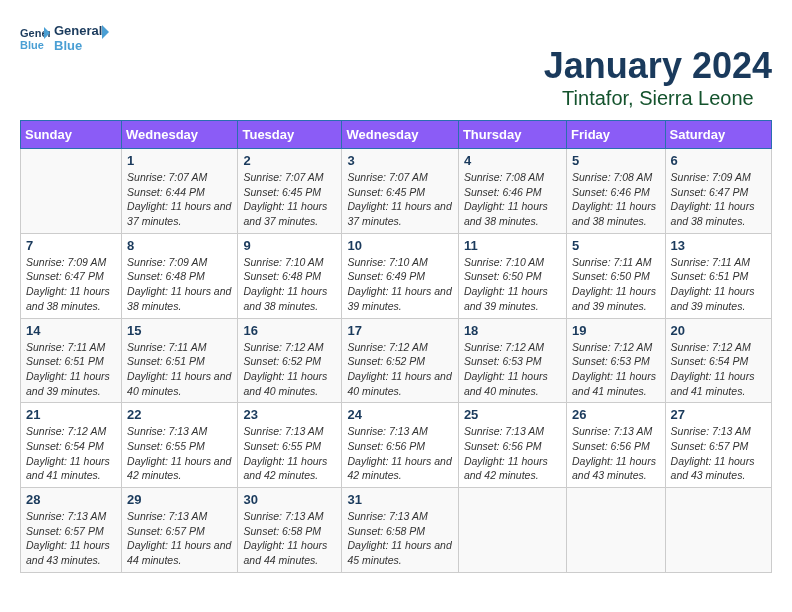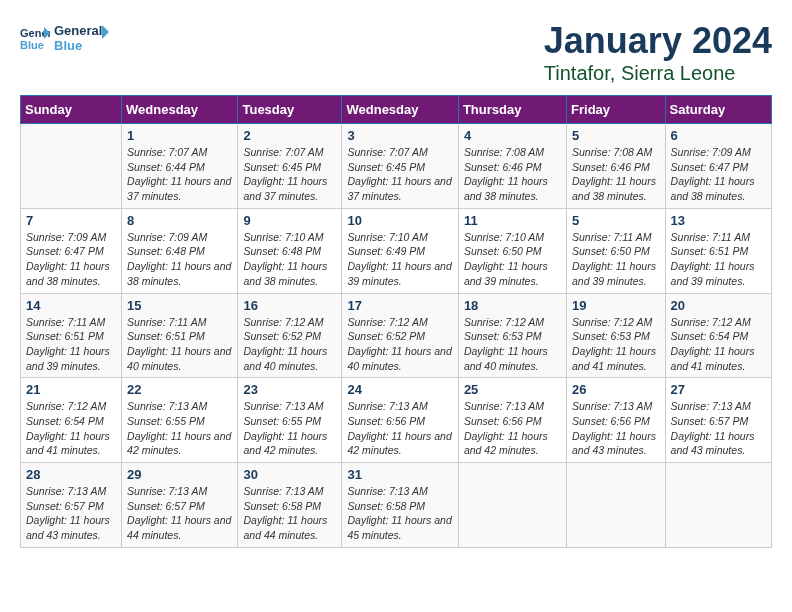--- a/index.html
+++ b/index.html
@@ -19,38 +19,39 @@
     .logo {
       display: flex;
       align-items: center;
     }
     .logo-icon {
       width: 30px;
       height: 30px;
       margin-right: 4px;
     }
     .title-block {
-      text-align: left;
+      text-align: center;
+      margin-top: 25px;
     }
     .main-title {
       font-size: 36px;
       font-weight: bold;
       color: #1a3a5c;
     }
     .subtitle {
       font-size: 20px;
       color: #14532d;
     }
     table {
       width: 100%;
       border-collapse: collapse;
       font-size: 11px;
     }
     thead tr th {
-      background-color: #701a75;
+      background-color: #8b5cf6;
       color: #fff;
       padding: 6px 4px;
       text-align: left;
       font-size: 13px;
       font-weight: bold;
       border: 1px solid #2a6faf;
     }
     tbody tr td {
       border: 1px solid #ccc;
       padding: 4px 5px;

